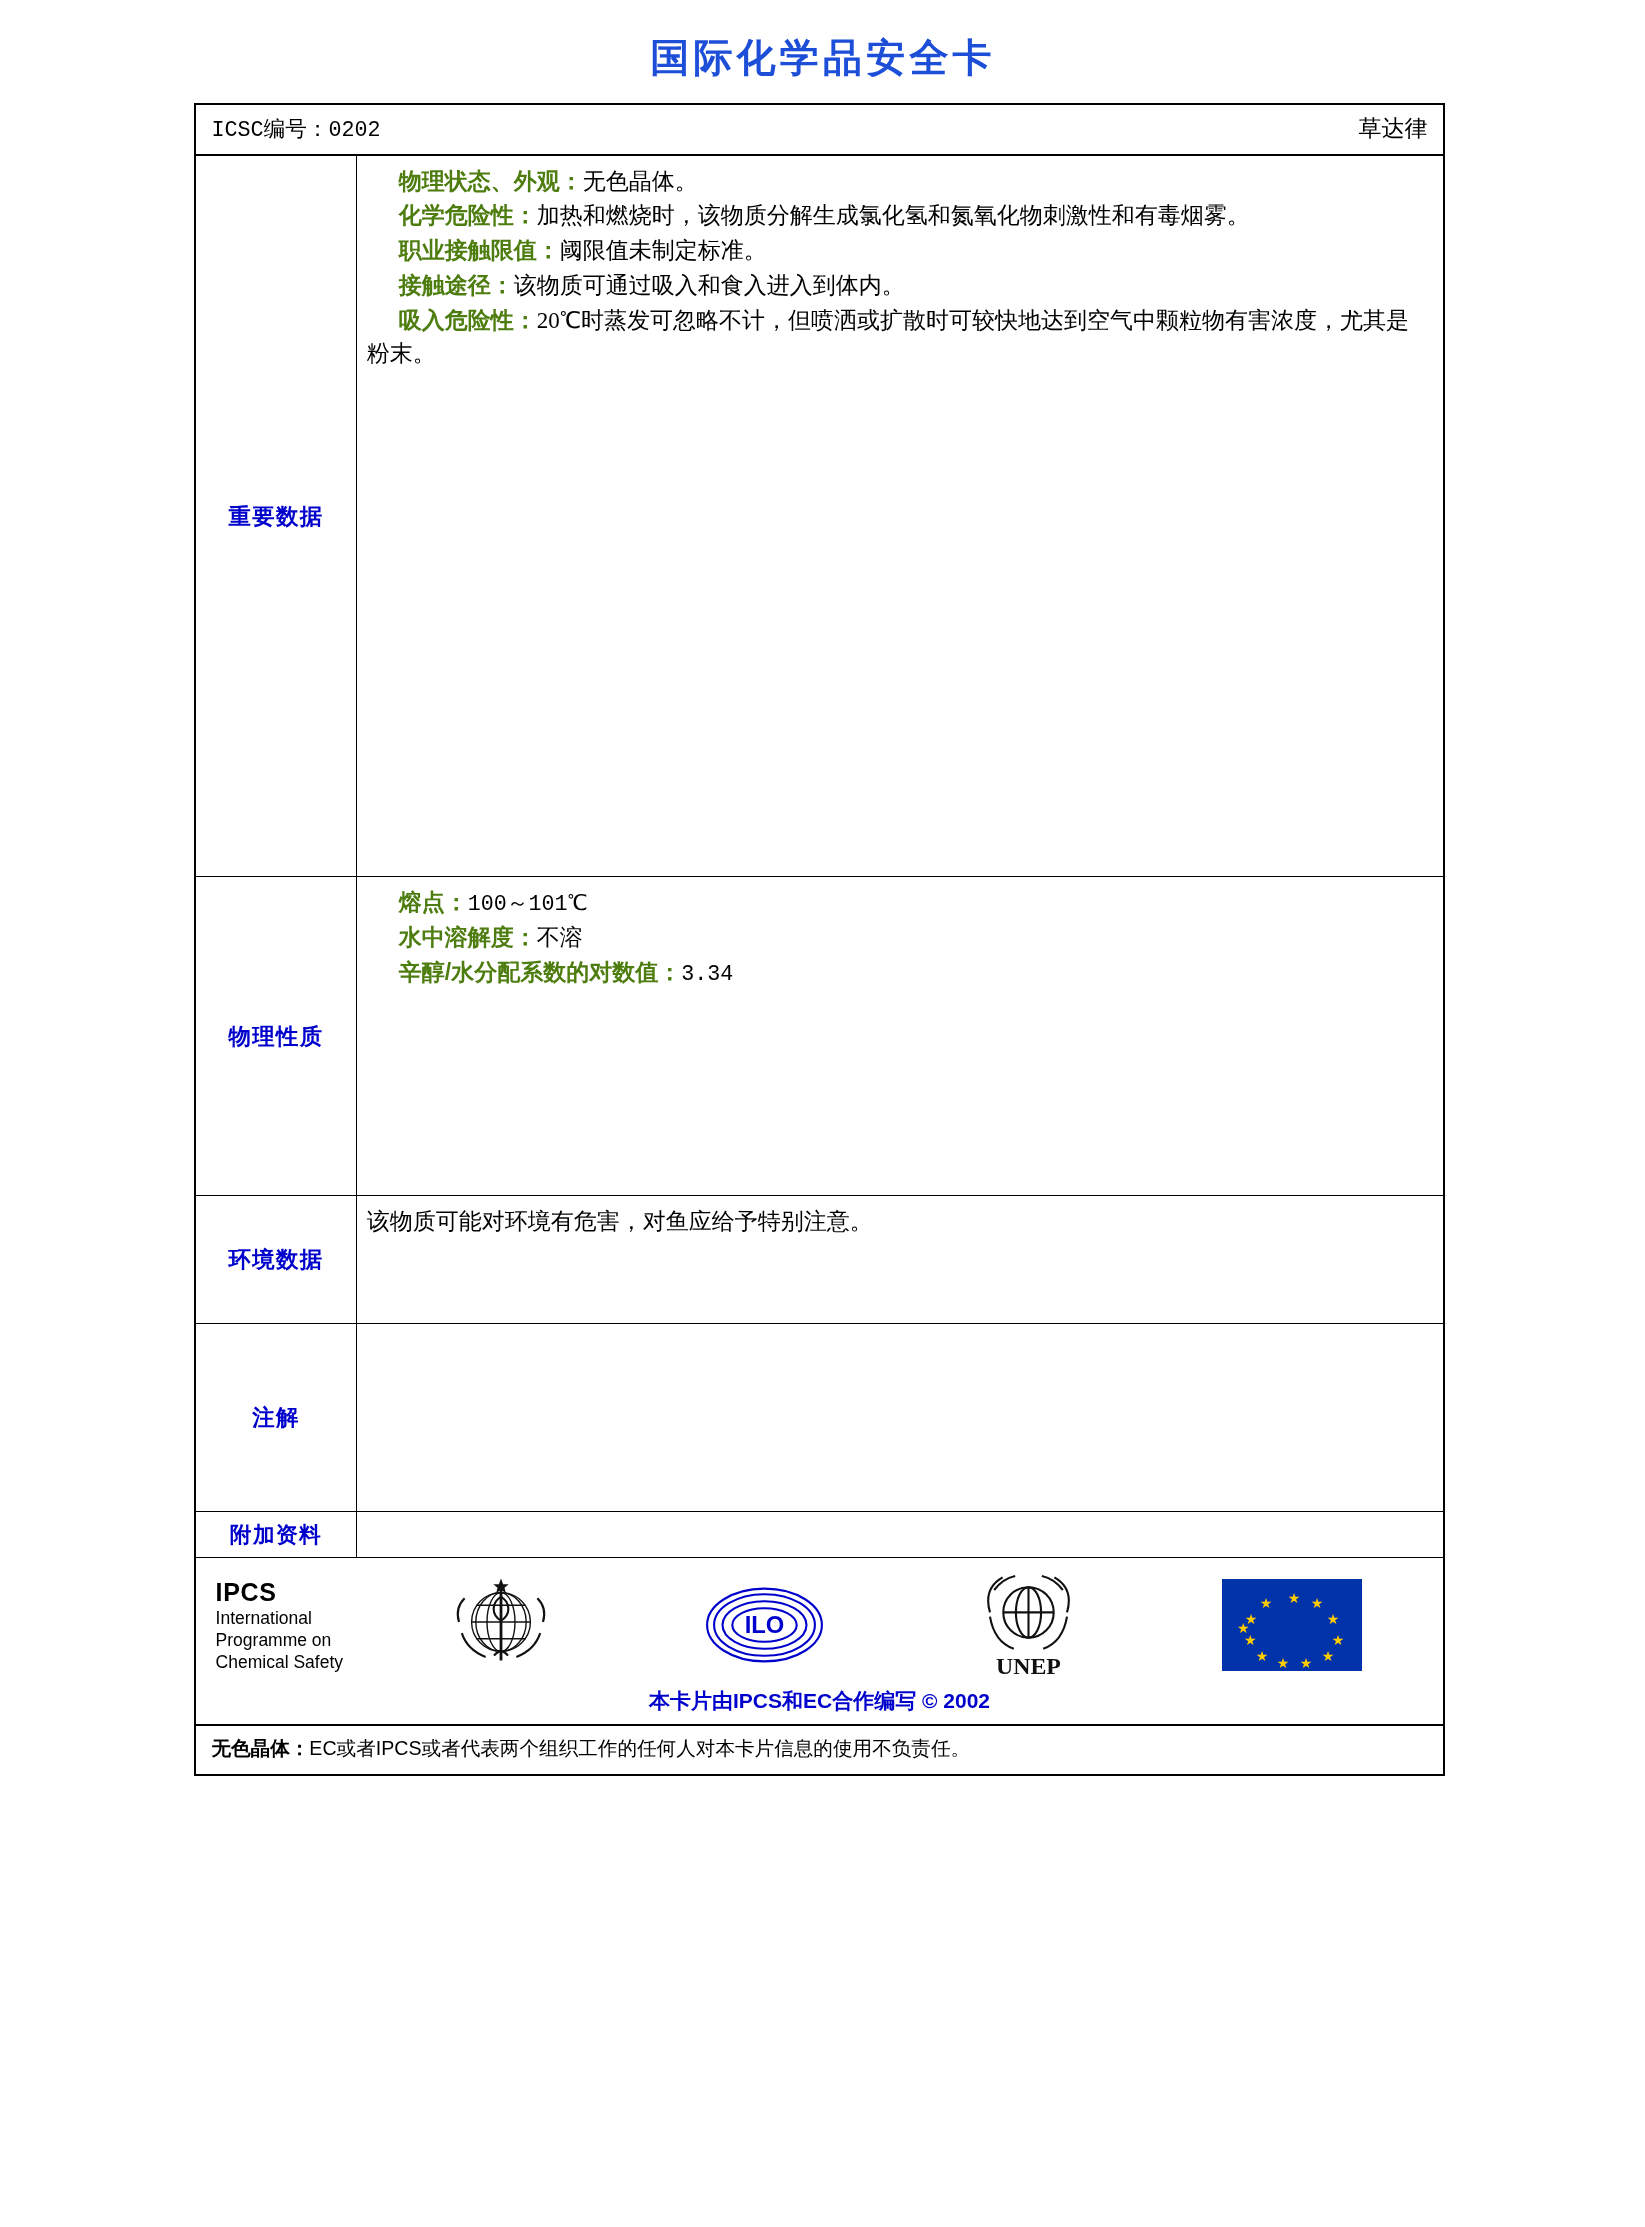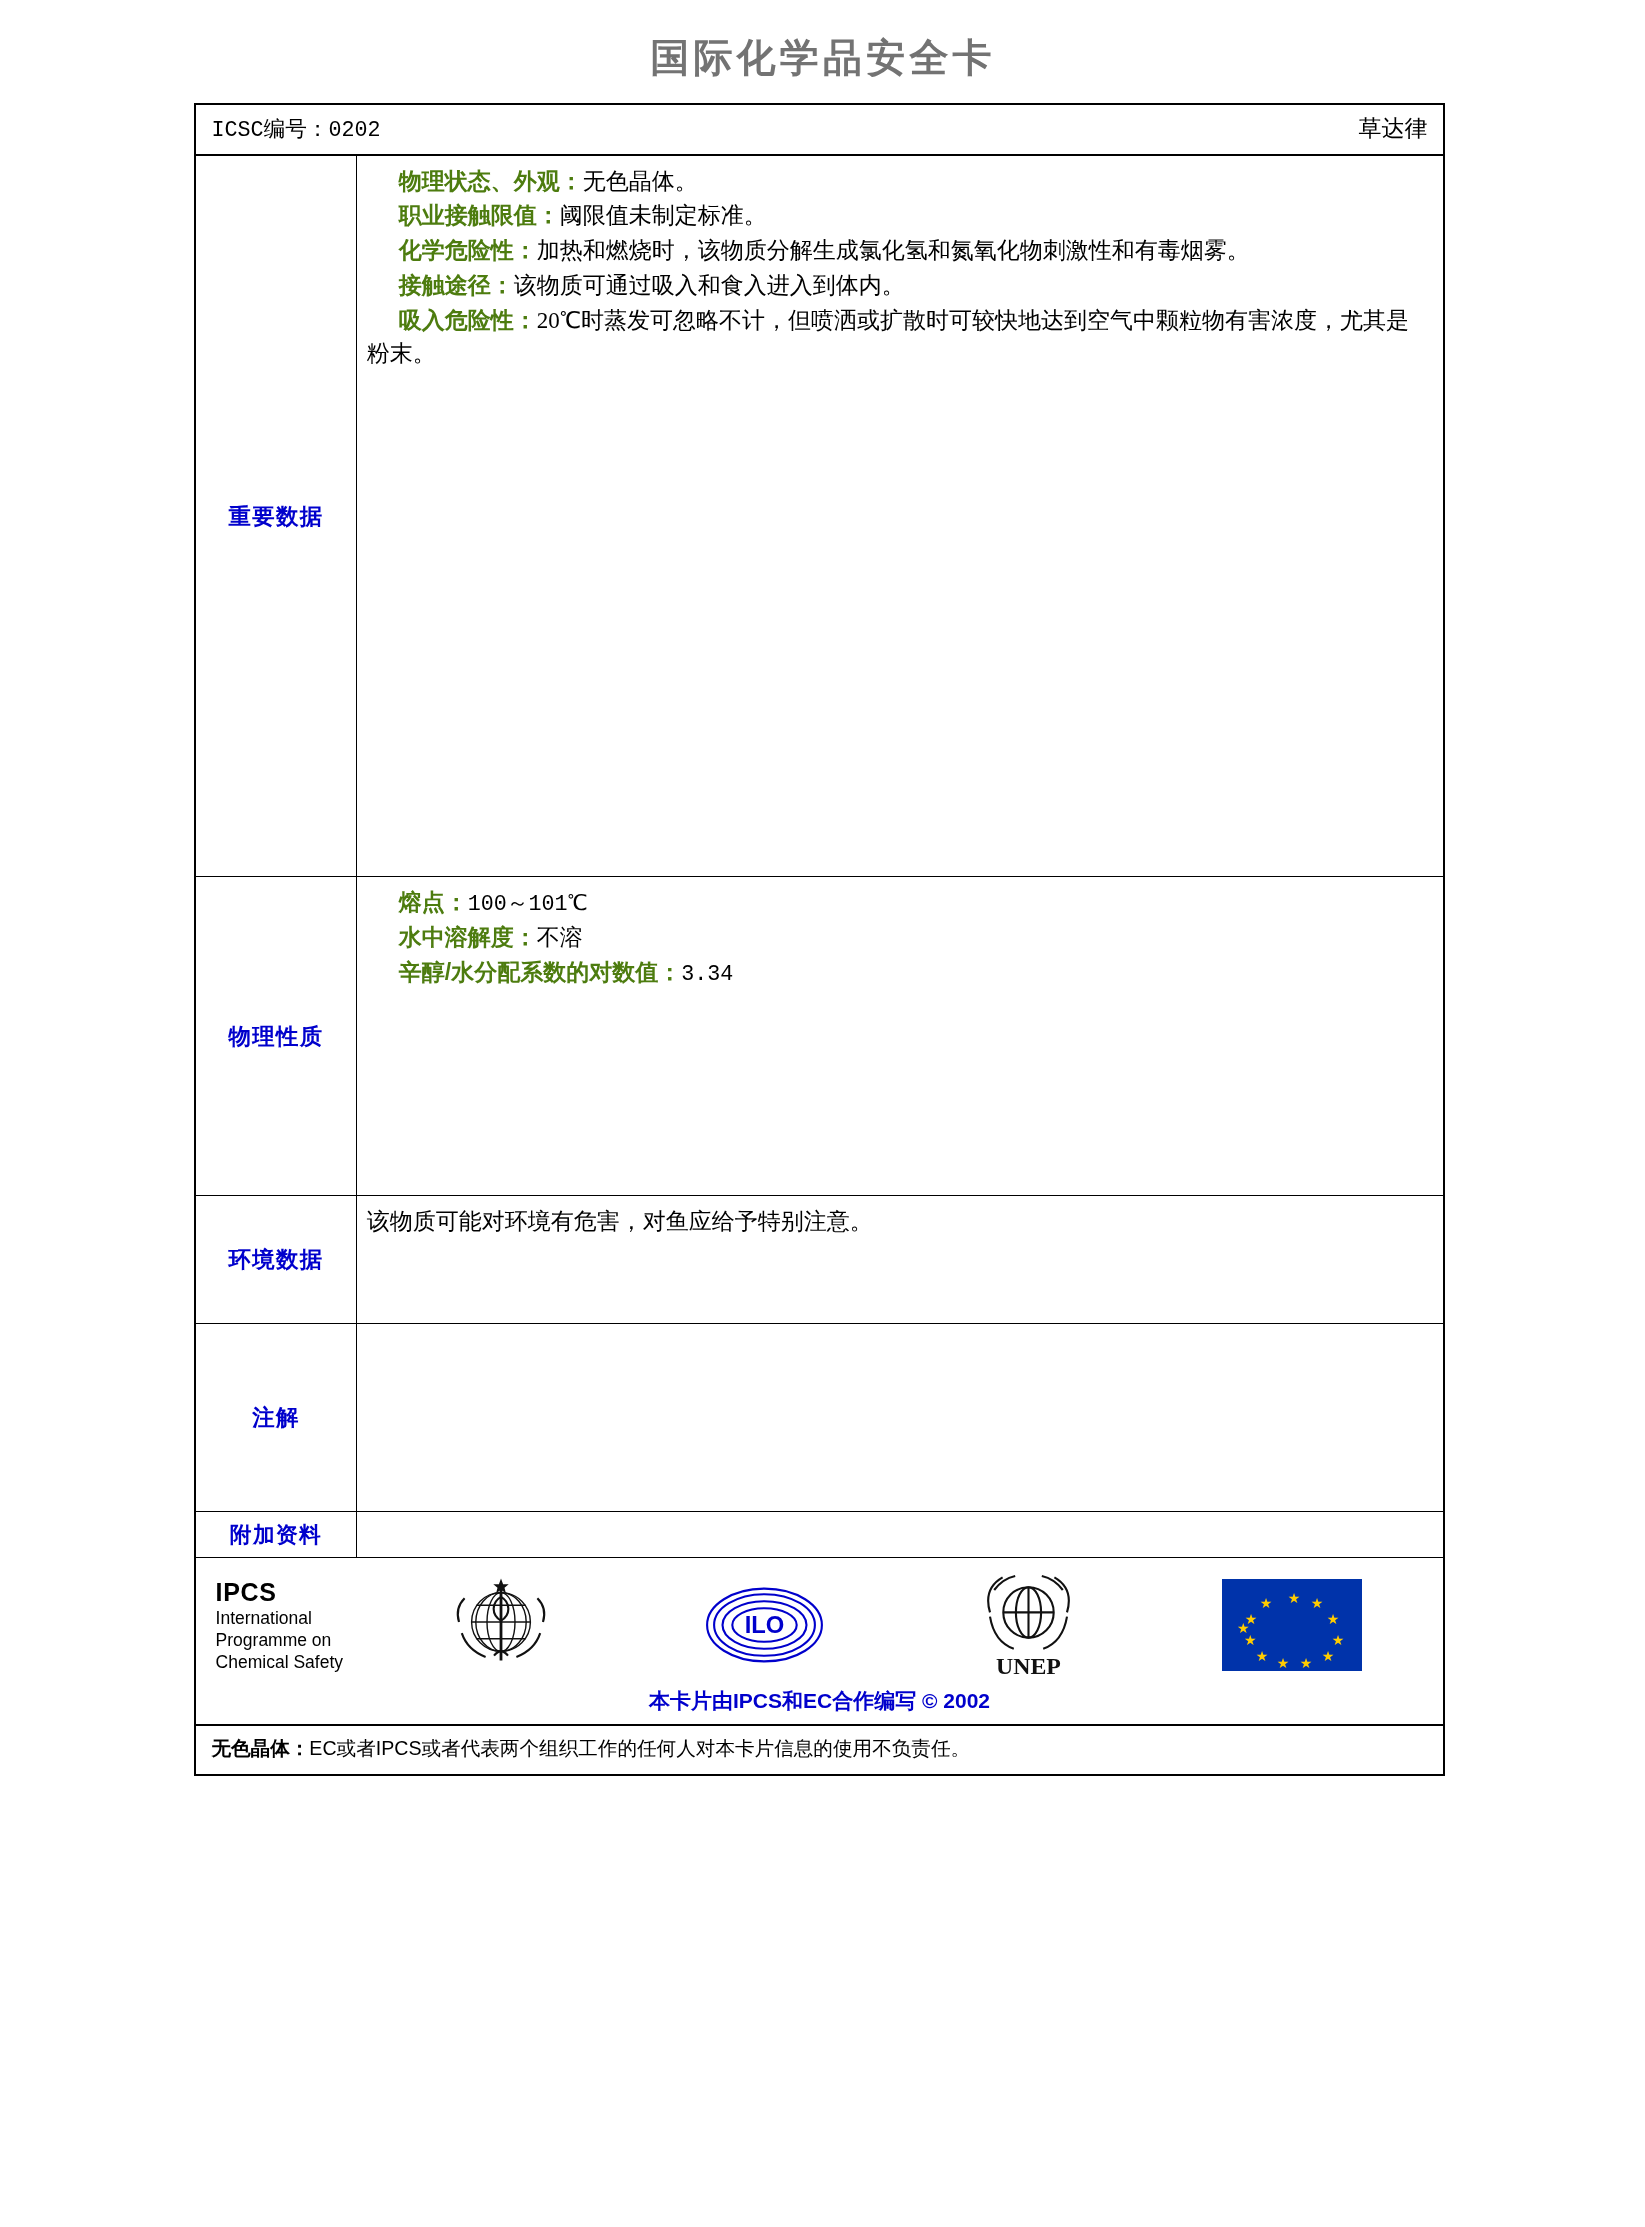--- a/index.html
+++ b/index.html
@@ -15,21 +15,21 @@
     position: relative;
   }
   .page {
     position: relative;
     width: 1646px;
     height: 2227px;
     box-sizing: border-box;
   }
   .title {
     text-align: center;
-    color: #737373;
+    color: #1d4ed8;
     font-family: "Liberation Sans", sans-serif;
     font-weight: bold;
     font-size: 39px;
     letter-spacing: 4.2px;
     padding-top: 31px;
     padding-bottom: 9.8px;
   }
   .card {
     position: absolute;
     left: 194px;
@@ -181,24 +181,24 @@
       <div class="hdr-right">草达律</div>
     </div>
 
     <div class="row r-important">
       <div class="cat">重要数据</div>
       <div class="content">
         <p class="para">
           <span class="blue">物理状态、外观：</span><span>无色晶体。</span>
         </p>
         <p class="para">
+          <span class="blue">化学危险性：</span><span>加热和燃烧时，该物质分解生成氯化氢和氮氧化物刺激性和有毒烟雾。</span>
+        </p>
+        <p class="para">
           <span class="blue">职业接触限值：</span><span>阈限值未制定标准。</span>
-        </p>
-        <p class="para">
-          <span class="blue">化学危险性：</span><span>加热和燃烧时，该物质分解生成氯化氢和氮氧化物刺激性和有毒烟雾。</span>
         </p>
         <p class="para">
           <span class="blue">接触途径：</span><span>该物质可通过吸入和食入进入到体内。</span>
         </p>
         <p class="para">
           <span class="blue">吸入危险性：</span><span>20℃时蒸发可忽略不计，但喷洒或扩散时可较快地达到空气中颗粒物有害浓度，尤其是粉末。</span>
         </p>
       </div>
     </div>
 

